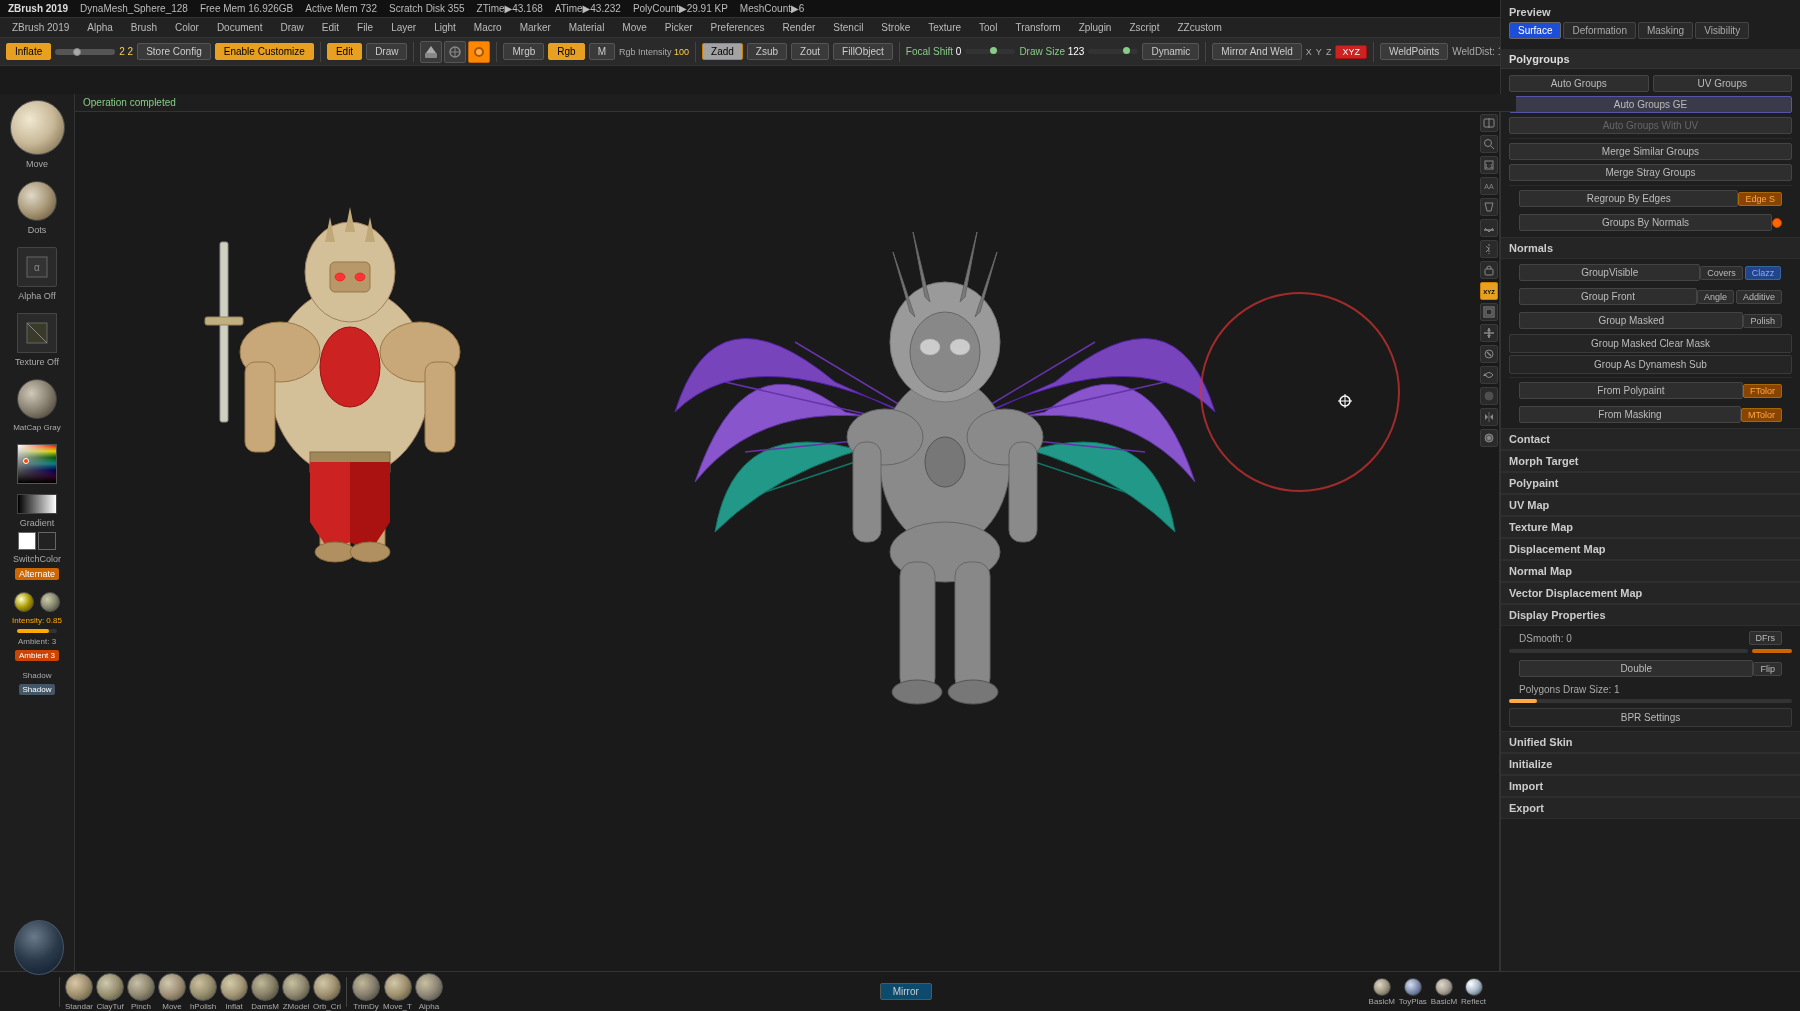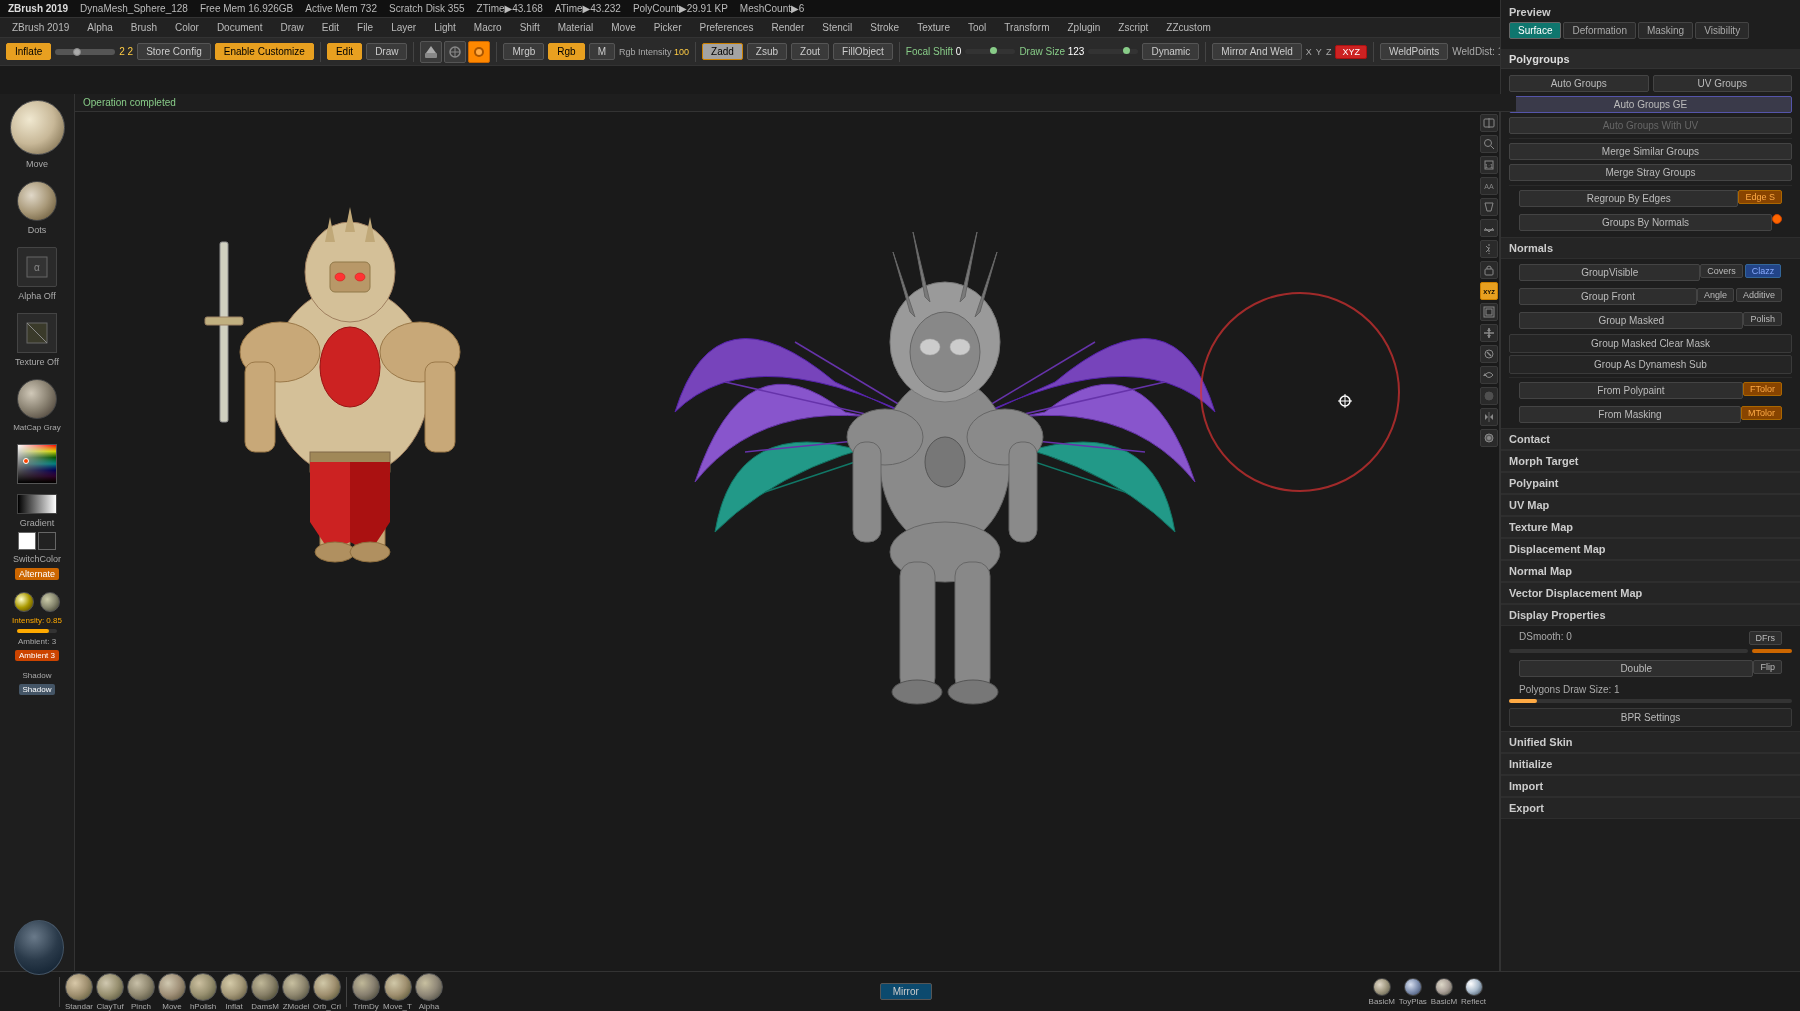--- a/index.html
+++ b/index.html
@@ -61,21 +61,21 @@
     #rightpanel { position: absolute; top: 0; right: 0; width: 300px; bottom: 0; background: #1e1e1e; border-left: 1px solid #333; display: flex; flex-direction: column; }
     .rp-row { display: flex; align-items: center; gap: 4px; padding: 2px 0; }
     .rp-btn { padding: 2px 8px; background: #2e2e2e; color: #bbb; font-size: 10px; border: 1px solid #444; border-radius: 2px; cursor: pointer; flex: 1; text-align: center; }
     .rp-btn.wide { flex: 2; }
     
     
     #preview-area { padding: 6px 8px; border-bottom: 1px solid #2a2a2a; }
     .preview-title { color: #ccc; font-size: 11px; font-weight: bold; margin-bottom: 4px; }
     .preview-tabs { display: flex; gap: 2px; margin-bottom: 4px; }
     .preview-tab { padding: 2px 8px; background: #2a2a2a; color: #aaa; font-size: 10px; border: 1px solid #444; border-radius: 2px; cursor: pointer; }
-    .preview-tab.active { background: #0f766e; color: #fff; border-color: #666; }
+    .preview-tab.active { background: #1d4ed8; color: #fff; border-color: #666; }
     
     
     #iconspanel { position: absolute; top: 94px; right: 300px; width: 22px; bottom: 40px; background: #1a1a1a; border-right: 1px solid #333; display: flex; flex-direction: column; align-items: center; padding: 4px 2px; gap: 3px; }
     .icon-btn { width: 18px; height: 18px; background: #2a2a2a; border: 1px solid #3a3a3a; border-radius: 2px; cursor: pointer; display: flex; align-items: center; justify-content: center; font-size: 8px; color: #888; }
     .icon-btn.active { background: #e8a020; color: #000; border-color: #e8a020; }
     
     
     #bottomtoolbar { position: absolute; bottom: 0; left: 0; right: 0; height: 40px; background: #1a1a1a; border-top: 1px solid #333; display: flex; align-items: center; padding: 0 4px; gap: 3px; }
     .bt-icon { width: 28px; height: 28px; border-radius: 50%; background: radial-gradient(circle at 35% 35%, #d0c8b8, #888, #444); border: 1px solid #555; cursor: pointer; }
     .bt-label { font-size: 8px; color: #aaa; text-align: center; max-width: 30px; }
@@ -93,21 +93,21 @@
     
     .pg-section { background: #1e1e1e; }
     .pg-title { background: #2a2a2a; padding: 3px 8px; color: #ddd; font-size: 11px; font-weight: bold; border-bottom: 1px solid #333; cursor: pointer; }
     
     .rp-divider { height: 1px; background: #2a2a2a; margin: 2px 0; }
     
     .rp-btn-pair { display: flex; gap: 2px; flex: 1; }
     
     .rp-full-btn { width: 100%; padding: 3px 6px; background: #252525; color: #bbb; font-size: 10px; border: 1px solid #3a3a3a; border-radius: 2px; cursor: pointer; text-align: center; margin: 1px 0; }
     
-    .rp-inline { display: flex; align-items: flex-start; justify-content: space-between; padding: 2px 10px; }
+    .rp-inline { display: flex; align-items: center; justify-content: space-between; padding: 2px 10px; }
     .rp-inline-label { color: #aaa; font-size: 10px; }
     .rp-inline-btns { display: flex; gap: 2px; }
     .sm-btn { padding: 1px 6px; background: #2e2e2e; border: 1px solid #444; color: #bbb; font-size: 9px; border-radius: 2px; cursor: pointer; }
     .sm-btn.orange { background: #884400; color: #ffaa44; border-color: #aa6600; }
     .sm-btn.blue { background: #224488; color: #88aaff; border-color: #336699; }
     
     .slider-row { display: flex; align-items: center; gap: 4px; padding: 2px 0; }
     .slider-track { flex: 1; height: 4px; background: #333; border-radius: 2px; position: relative; }
     .slider-fill { height: 100%; background: #ffaa44; border-radius: 2px; }
     
@@ -147,21 +147,21 @@
   <span class="menu-item">Alpha</span>
   <span class="menu-item">Brush</span>
   <span class="menu-item">Color</span>
   <span class="menu-item">Document</span>
   <span class="menu-item">Draw</span>
   <span class="menu-item">Edit</span>
   <span class="menu-item">File</span>
   <span class="menu-item">Layer</span>
   <span class="menu-item">Light</span>
   <span class="menu-item">Macro</span>
-  <span class="menu-item">Shift</span>
+  <span class="menu-item">Marker</span>
   <span class="menu-item">Material</span>
   <span class="menu-item">Move</span>
   <span class="menu-item">Picker</span>
   <span class="menu-item">Preferences</span>
   <span class="menu-item">Render</span>
   <span class="menu-item">Stencil</span>
   <span class="menu-item">Stroke</span>
   <span class="menu-item">Texture</span>
   <span class="menu-item">Tool</span>
   <span class="menu-item">Transform</span>

